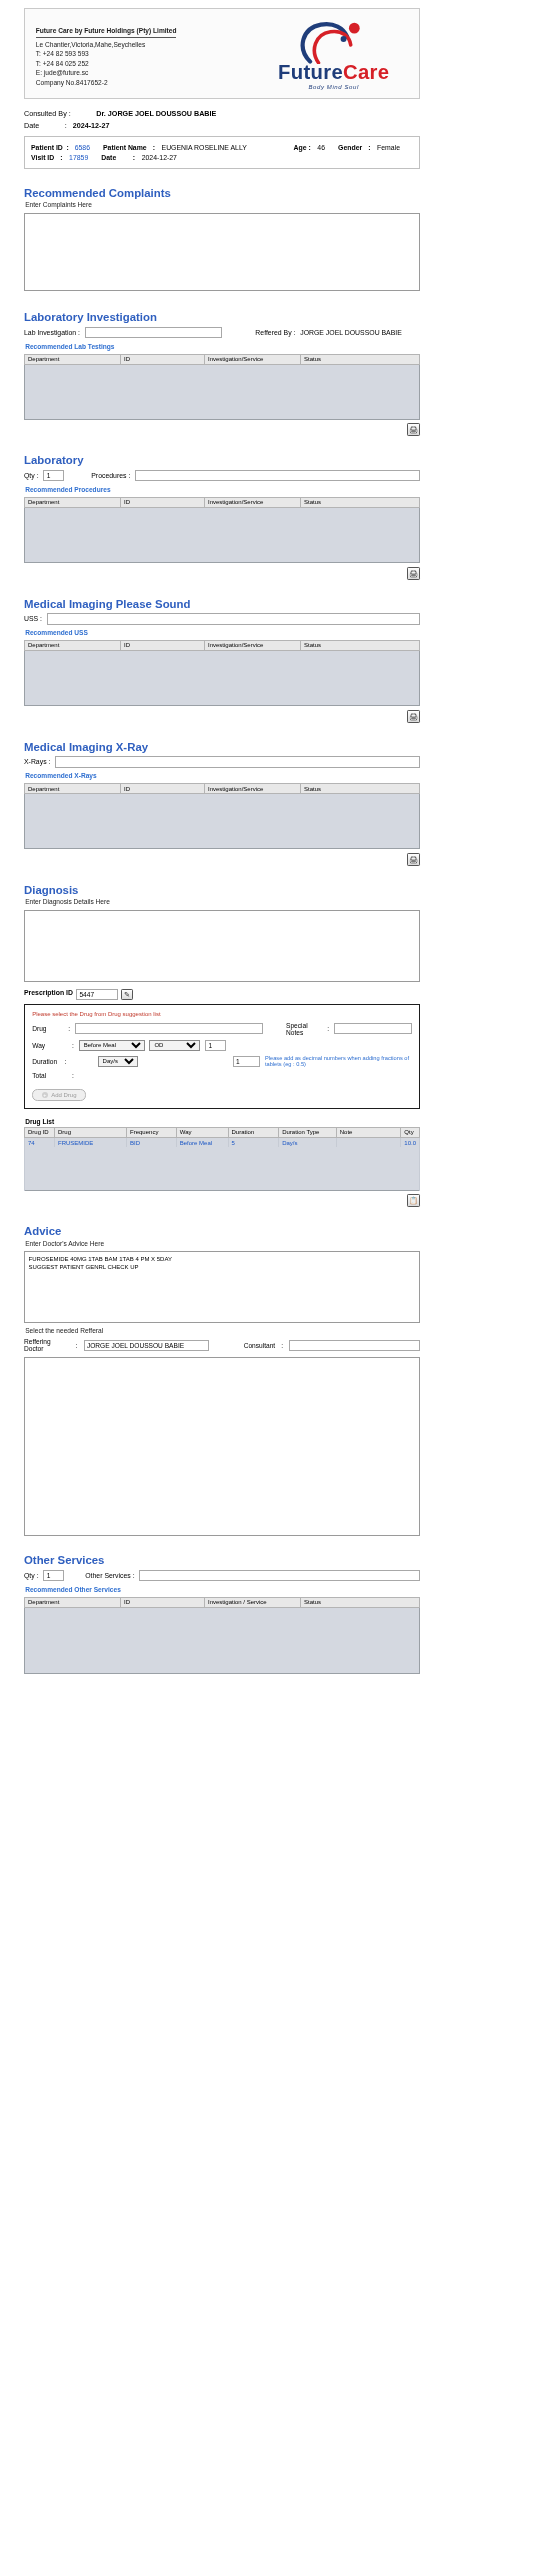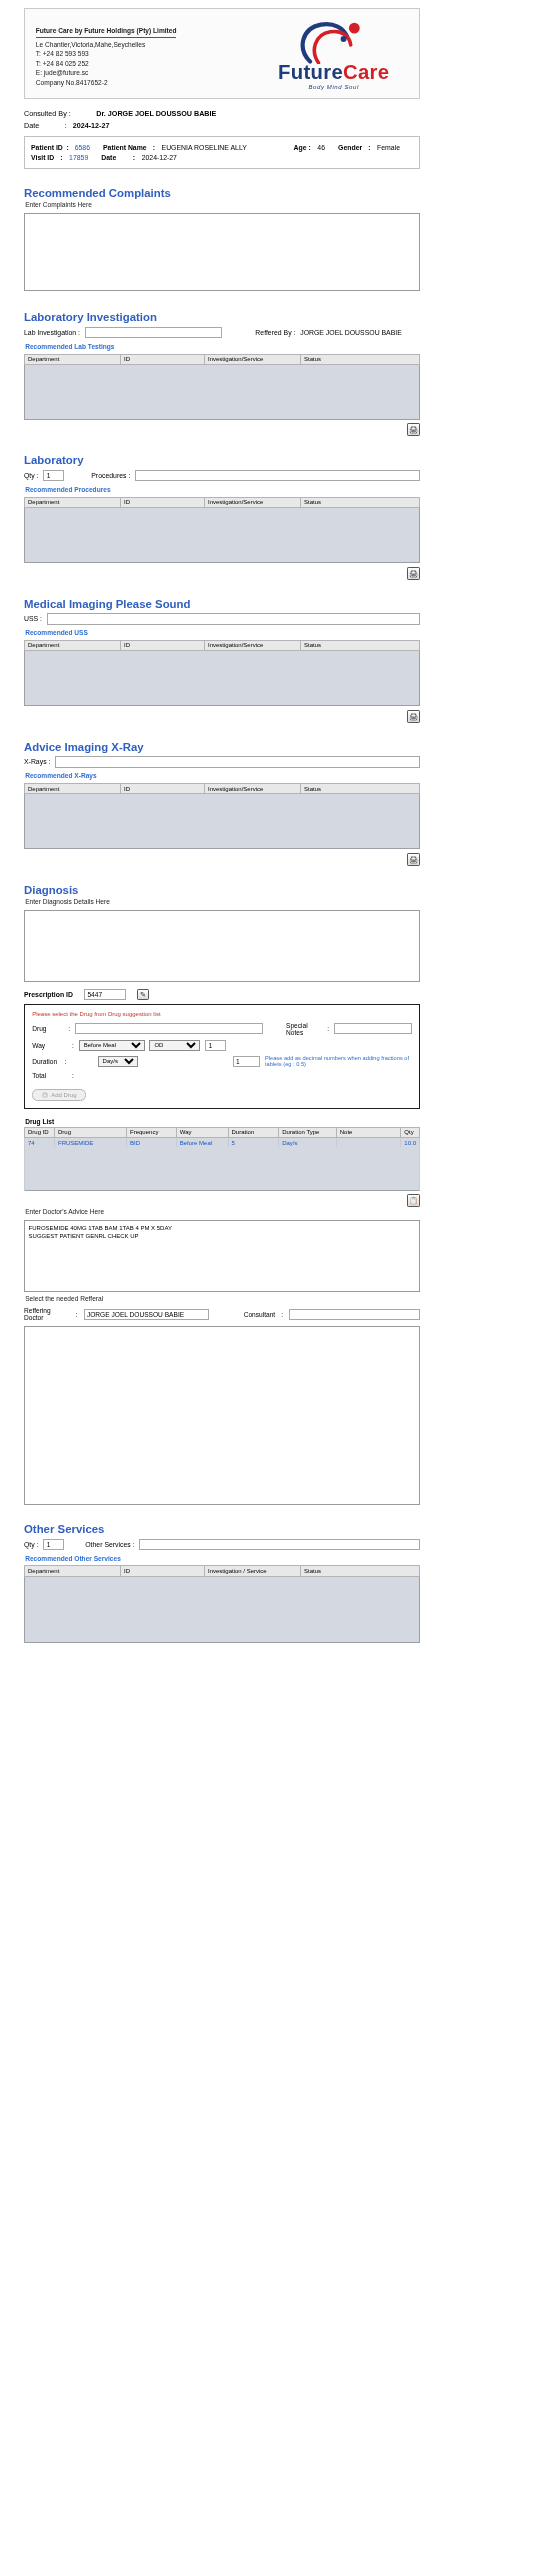--- a/index.html
+++ b/index.html
@@ -114,21 +114,21 @@
   .icon-btn {
     width: 13px; height: 13px;
     border: 0.6px solid #555;
     background: linear-gradient(#fdfdfd,#dcdcdc);
     display:flex; align-items:center; justify-content:center;
     font-size: 7.2px; color:#111;
     border-radius: 1.2px;
   }
 
   
-  .presc-row { display:flex; align-items:center; gap:11px; margin: 4.8px 0 3.6px 0; font-size: 6.9px; }
+  .presc-row { display:flex; align-items:flex-start; gap:3px; margin: 4.8px 0 3.6px 0; font-size: 6.9px; }
   .presc-row .p-lbl { font-weight:bold; }
   .med-box { border: 1.2px solid #1d1d1d; padding: 6px 7.2px 7.2px 7.2px; margin-top: 2.4px; }
   .warn { color:#c0392b; font-size: 6px; margin-bottom: 4.8px; }
   .med-line { display:flex; align-items:center; gap:4.8px; margin: 4.2px 0; font-size: 6.6px; }
   .med-line .ml { width: 35px; }
   select.sel {
     border:0.6px solid #8a8a8a; background:#f3f3f3; height: 11.4px;
     font-family:"Liberation Sans", sans-serif; font-size: 6px;
   }
   .hint { color:#2f6fd0; font-size: 5.7px; }
@@ -305,21 +305,21 @@
       <th>Status</th>
     </tr>
       </thead>
   </table>
   <div class="grid-wrap grid-empty"></div>
   <div class="icon-row">
     <div class="icon-btn">🖨</div>
   </div>
 
   
-  <h2 class="sec">Advice Imaging X-Ray</h2>
+  <h2 class="sec">Medical Imaging X-Ray</h2>
   <div class="field-row">
     <label>X-Rays :</label>
     <input class="txt wide" value="" style="">
   </div>
   <div class="blue-link">Recommended X-Rays</div>
   <table class="grid">
     <thead>
         <tr>
       <th style="width:96px">Department</th>
       <th style="width:84px">ID</th>
@@ -421,20 +421,21 @@
       <tr>
           <td colspan="8" style="height:43px"></td>
         </tr>
     </tbody>
   </table>
   <div class="icon-row">
     <div class="icon-btn">📋</div>
   </div>
 
   
+  <h2 class="sec">Advice</h2>
   <div class="sub-note">Enter Doctor's Advice Here</div>
   <textarea class="ta" style="height: 72px;">FUROSEMIDE 40MG 1TAB BAM 1TAB 4 PM X 5DAY
 SUGGEST PATIENT GENRL CHECK UP</textarea>
 
   
   <div class="sub-note">Select the needed Refferal</div>
   <div class="ref-row">
     <span>Reffering Doctor</span>
     <span>:</span>
     <input class="txt" style="width: 131px;" value="JORGE JOEL DOUSSOU BABIE">

